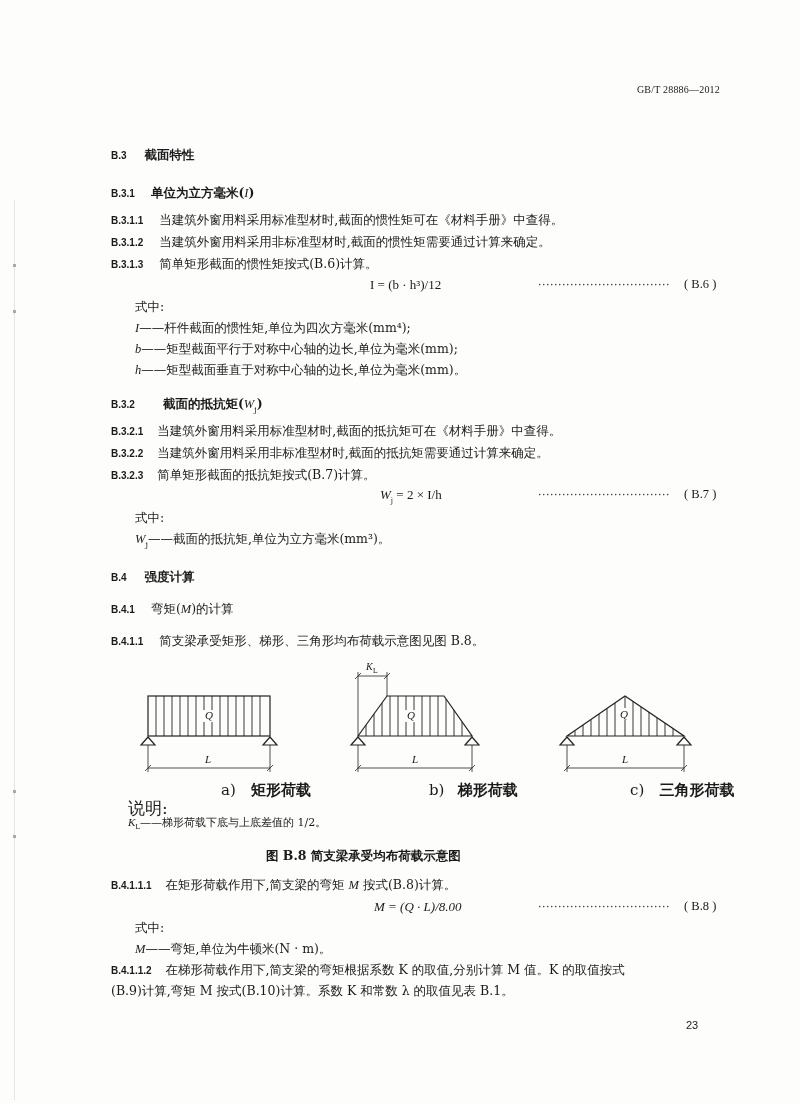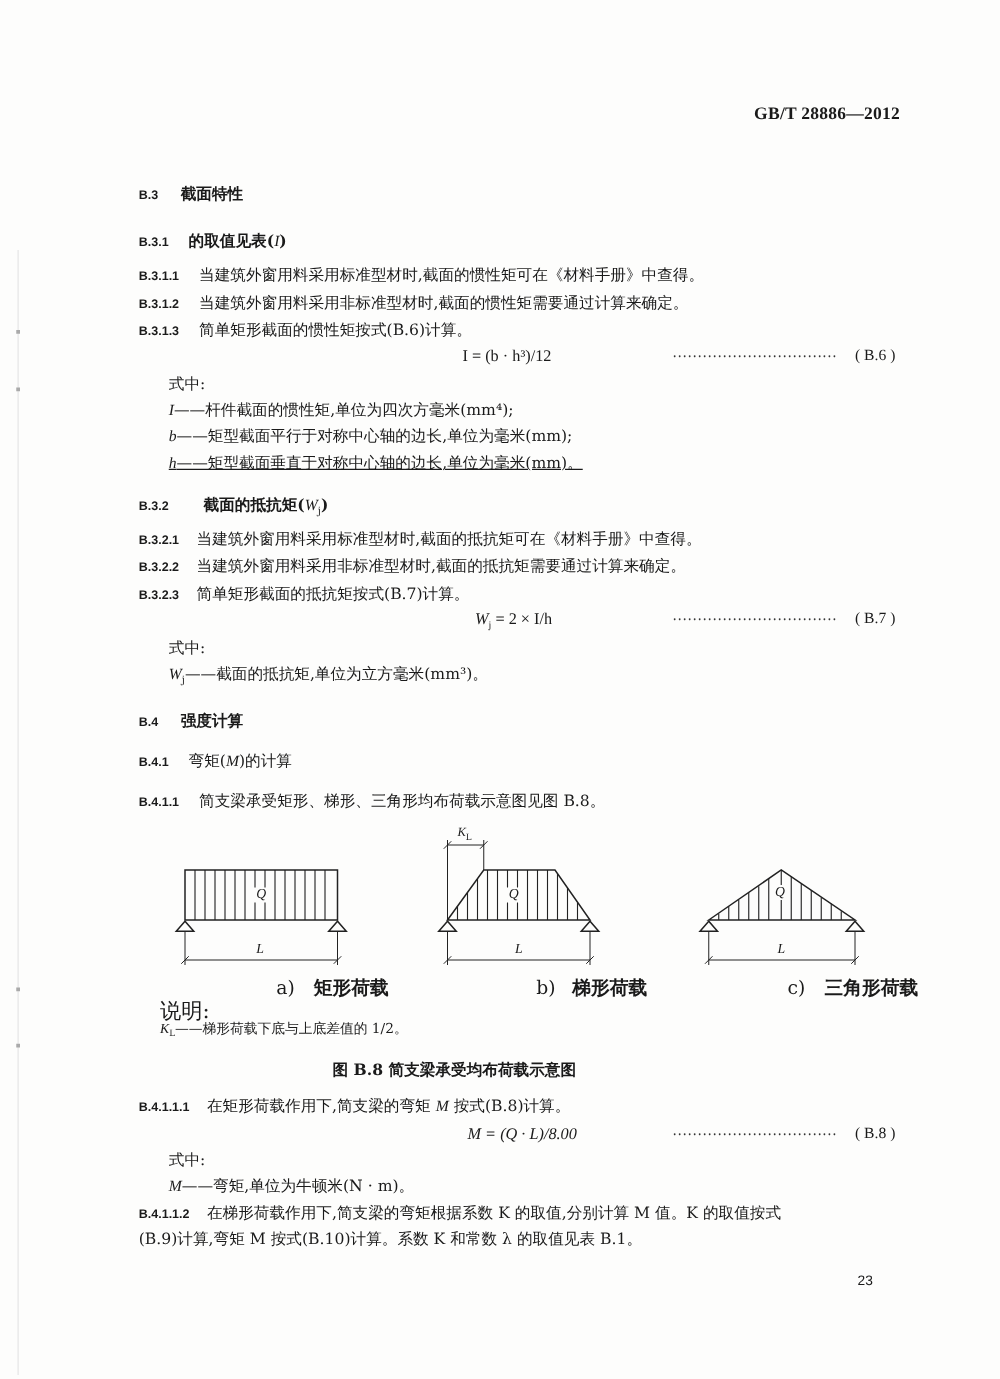--- a/index.html
+++ b/index.html
@@ -1,21 +1,21 @@
 <!DOCTYPE html>
 <html><head>
 <meta charset="utf-8">
 <style>
   html, body { margin:0; padding:0; }
   body { width:800px; height:1103px; background:#fdfdfc; position:relative; overflow:hidden;
          font-family:"DejaVu Serif","Liberation Serif",serif; color:#1a1a1a; }
   .scan-line { position:absolute; left:14px; top:200px; width:1px; height:900px; background:#e6e6e6; }
   .scan-mark { position:absolute; left:13px; width:3px; height:3px; background:#aaa; }
   .abs { position:absolute; white-space:nowrap; }
-  .hdr { right:80px; top:84px; font-family:"Liberation Serif",serif; font-weight:bold; font-size:14px; letter-spacing:0.2px;margin-left:28px; }
+  .hdr { right:80px; top:84px; font-family:"Liberation Serif",serif; font-weight:normal; font-size:10px; letter-spacing:0.2px;margin-left:28px; }
   .line { font-size:12.5px; line-height:16px; }
   .num { font-family:"Liberation Sans",sans-serif; font-size:10px; display:inline-block; }
   .b { font-weight:bold; }
   .num.b { font-weight:bold; }
   .ital { font-style:italic; font-family:"Liberation Serif",serif; }
   .formula { font-family:"Liberation Serif",serif; font-size:13px; }
   .dots { font-size:11px; letter-spacing:0.5px; color:#333; }
   .eqno { font-family:"Liberation Serif",serif; font-size:12.5px; }
   .figcap { font-size:12.5px; font-weight:bold; }
   .sublabel { font-size:15px; font-weight:bold;margin-left:48px; }
@@ -32,21 +32,21 @@
 
 <div class="abs hdr">GB/T 28886—2012</div>
 
 <div class="abs line" style="left:111px; top:147px;">
   <span class="num b">B.3</span>
   <span class="b" style="margin-left:14px">截面特性</span>
 </div>
 
 <div class="abs line" style="left:111px; top:185px;">
   <span class="num b">B.3.1</span>
-  <span class="b" style="margin-left:12px">的取值见表(</span><span class="ital">I</span><span class="b">)</span>
+  <span class="b" style="margin-left:12px">单位为立方毫米(</span><span class="ital">I</span><span class="b">)</span>
 </div>
 
 <div class="abs line" style="left:111px; top:212px;">
   <span class="num b">B.3.1.1</span>
   <span style="margin-left:12px">当建筑外窗用料采用标准型材时,截面的惯性矩可在《材料手册》中查得。</span>
 </div>
 <div class="abs line" style="left:111px; top:234px;">
   <span class="num b">B.3.1.2</span>
   <span style="margin-left:12px">当建筑外窗用料采用非标准型材时,截面的惯性矩需要通过计算来确定。</span>
 </div>
@@ -59,21 +59,21 @@
 <div class="abs dots" style="left:538px; top:279px;">·································</div>
 <div class="abs eqno" style="left:684px; top:277px;">( B.6 )</div>
 
 <div class="abs line" style="left:135px; top:299px;">式中:</div>
 <div class="abs line" style="left:135px; top:320px;">
   <span class="ital">I</span><span>——杆件截面的惯性矩,单位为四次方毫米(mm⁴);</span>
 </div>
 <div class="abs line" style="left:135px; top:341px;">
   <span class="ital">b</span><span>——矩型截面平行于对称中心轴的边长,单位为毫米(mm);</span>
 </div>
-<div class="abs line" style="left:135px; top:362px;text-decoration:underline;">
+<div class="abs line" style="left:135px; top:362px;">
   <span class="ital">h</span><span>——矩型截面垂直于对称中心轴的边长,单位为毫米(mm)。</span>
 </div>
 
 <div class="abs line" style="left:111px; top:396px;">
   <span class="num b">B.3.2</span>
   <span class="b" style="margin-left:24px">截面的抵抗矩(</span><span class="ital">W</span><sub style="font-size:8px">j</sub><span class="b">)</span>
 </div>
 
 <div class="abs line" style="left:111px; top:423px;">
   <span class="num b">B.3.2.1</span>

